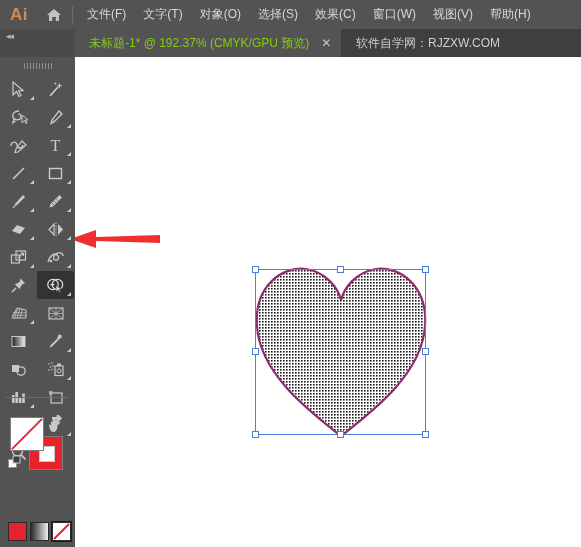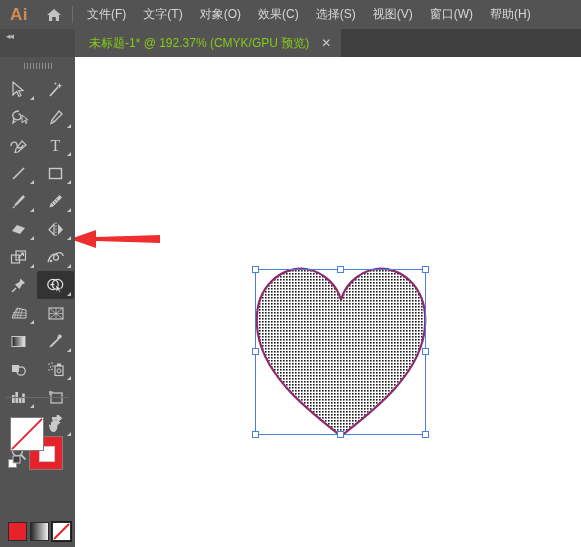--- a/index.html
+++ b/index.html
@@ -171,36 +171,37 @@
     <div class="home-icon">
       <svg width="16" height="14" viewBox="0 0 16 14">
         <path d="M8 1 L1 7 L3 7 L3 13 L6.2 13 L6.2 9 L9.8 9 L9.8 13 L13 13 L13 7 L15 7 Z" fill="#c3c3c3"></path>
       </svg>
     </div>
     <div class="menu-sep"></div>
     <div class="menu-items">
       <div class="menu-item">文件(F)</div>
       <div class="menu-item">文字(T)</div>
       <div class="menu-item">对象(O)</div>
+      <div class="menu-item">选择(S)</div>
       <div class="menu-item">效果(C)</div>
-      <div class="menu-item">选择(S)</div>
+      <div class="menu-item">窗口(W)</div>
       <div class="menu-item">视图(V)</div>
-      <div class="menu-item">窗口(W)</div>
       <div class="menu-item">帮助(H)</div>
     </div>
   </div>
 
   <div class="tabbar">
     <div class="tab-collapse">
       <span class="collapse-arrows">◂◂</span>
     </div>
     <div class="doc-tab">
       <span class="doc-tab-title">未标题-1* @ 192.37% (CMYK/GPU 预览)</span>
       <span class="tab-close">✕</span>
     </div>
+    <div class="watermark">软件自学网：RJZXW.COM</div>
   </div>
 
   <div class="canvas">
 
     <div class="heart-wrap">
       <svg width="182" height="186" viewBox="0 0 182 186">
         <defs>
           <pattern id="dotgrid" width="3" height="3" patternUnits="userSpaceOnUse">
             <rect width="3" height="3" fill="#ffffff"></rect>
             <rect width="1.6" height="1.6" x="0" y="0" fill="#1a1a1a"></rect>

